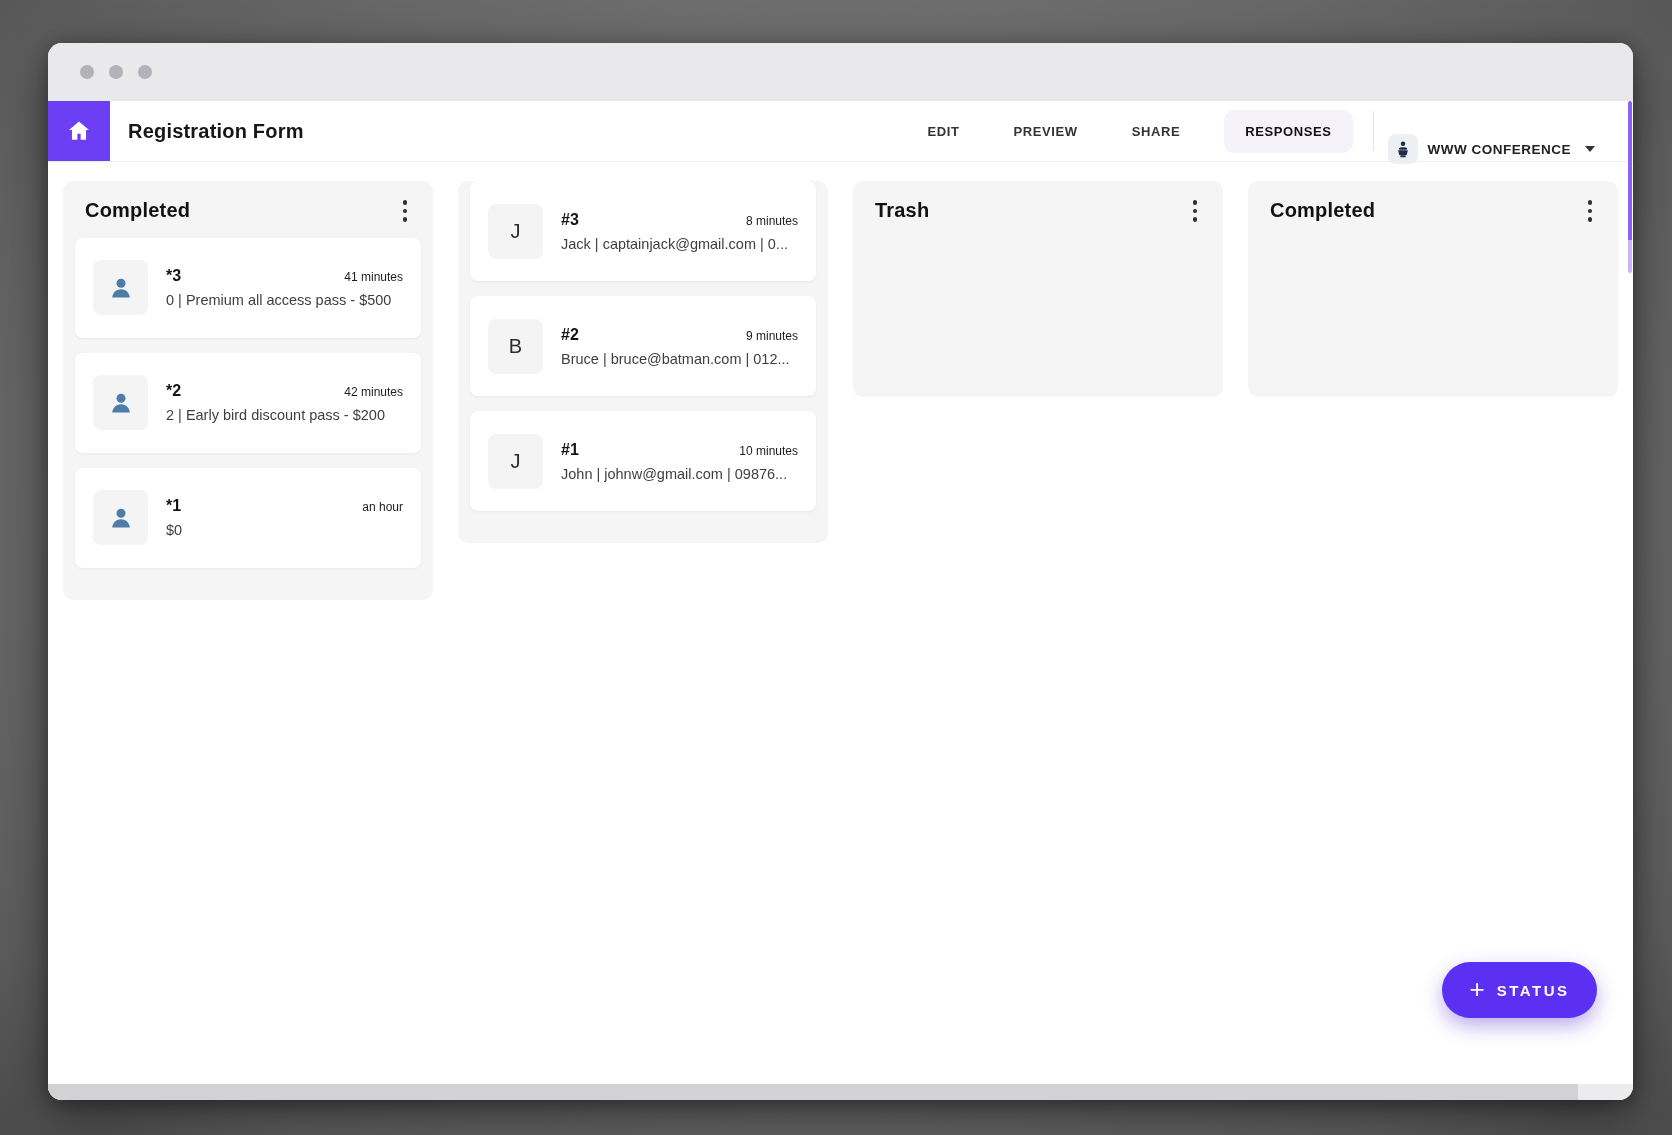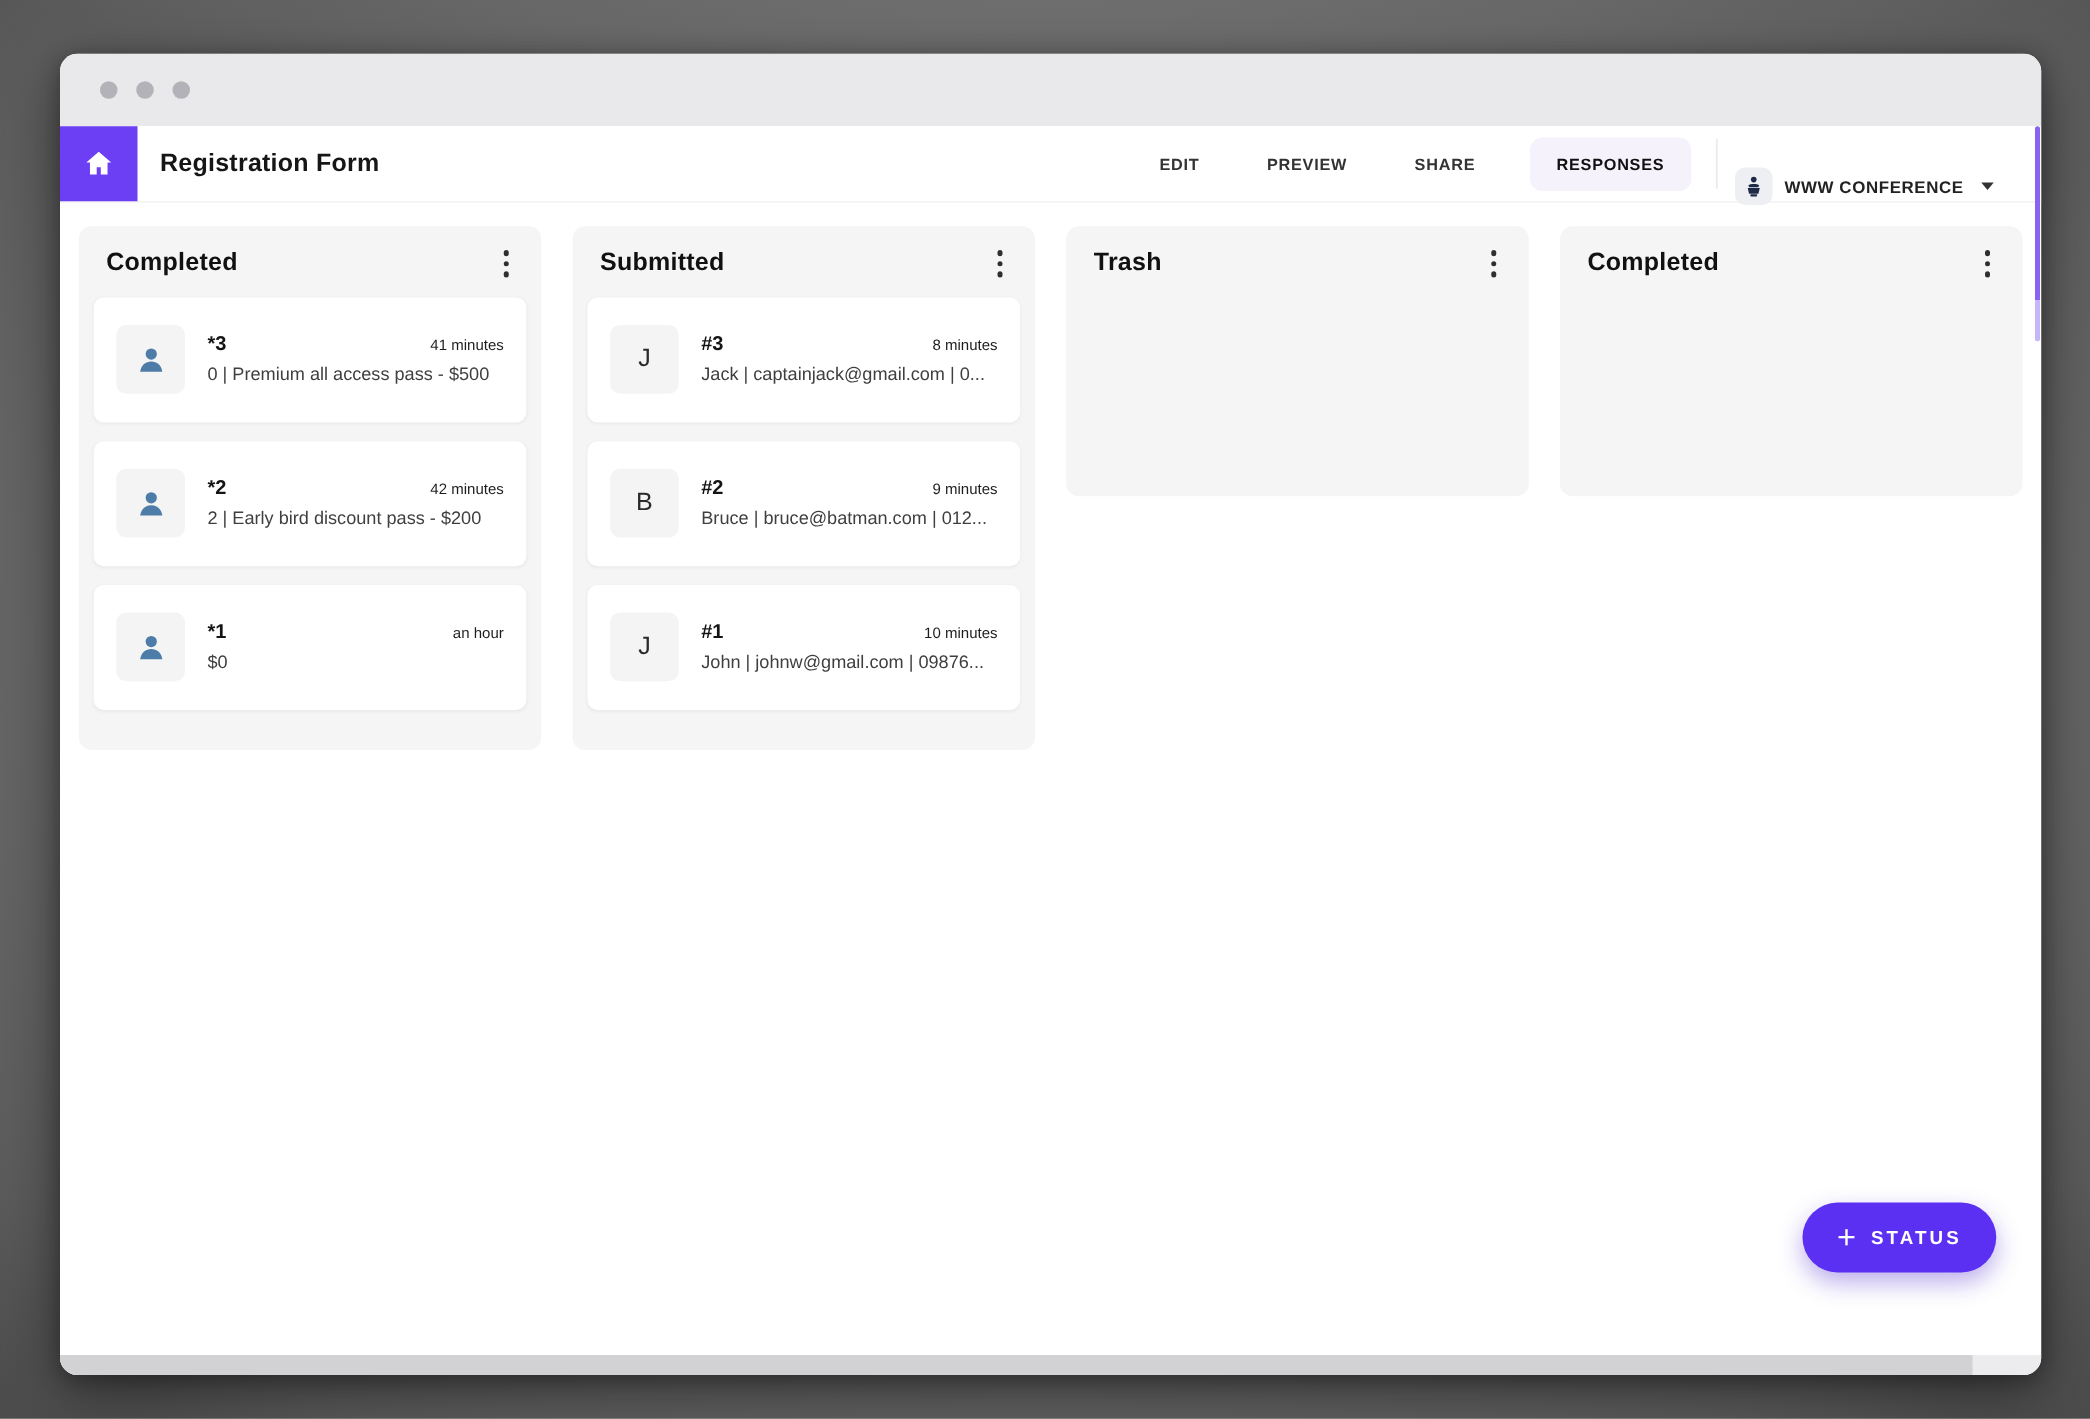--- a/index.html
+++ b/index.html
@@ -200,28 +200,20 @@
         <span class="ctitle">*1</span>
         <span class="ctime">an hour</span>
       </div>
       <div class="csub">$0</div>
     </div>
   </div>
 </div>
   </div>
 
   <div class="column">
-    <div class="col-head">
-      <span class="col-title">Submitted</span>
-      <span class="kebab">
-              <i></i>
-              <i></i>
-              <i></i>
-            </span>
-    </div>
     <div class="cards">
   <div class="card">
     <div class="avatar">J</div>
     <div class="cbody">
       <div class="crow">
         <span class="ctitle">#3</span>
         <span class="ctime">8 minutes</span>
       </div>
       <div class="csub">Jack | captainjack@gmail.com | 0...</div>
     </div>

